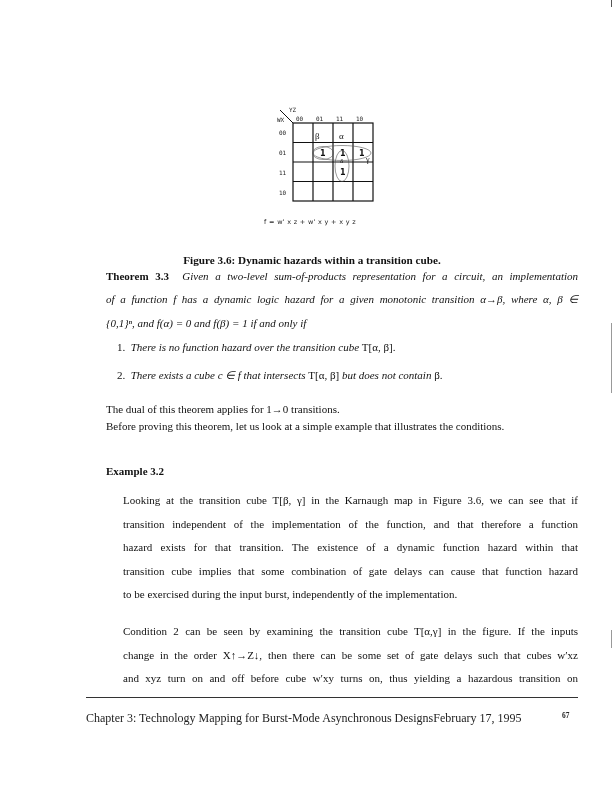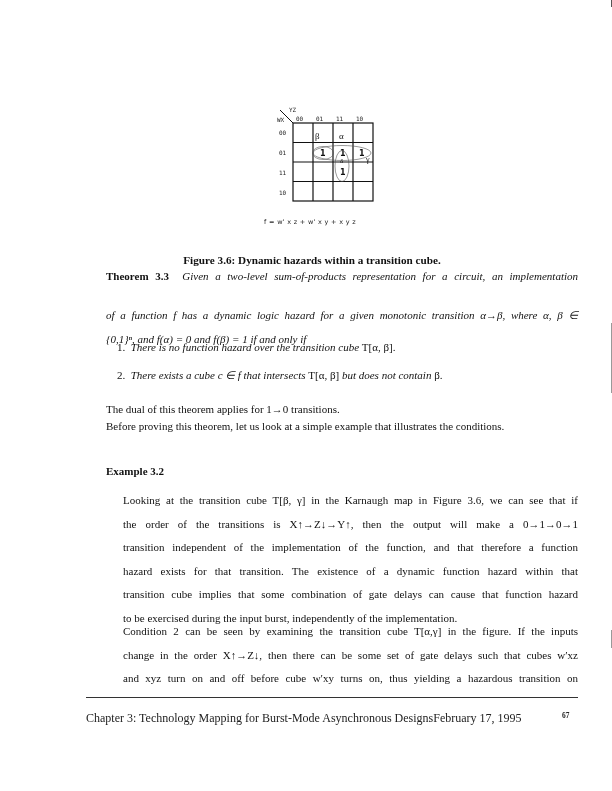--- a/index.html
+++ b/index.html
@@ -75,21 +75,21 @@
 </div>
 
 <div class="abs formula">f = w' x z + w' x y + x y z</div>
 <div class="abs caption">Figure 3.6: Dynamic hazards within a transition cube.</div>
 
 <div class="abs para thm">
   <div style="text-align-last:justify;">
     <b>Theorem 3.3</b>&nbsp;
     <i>Given a two-level sum-of-products representation for a circuit, an implementation</i>
   </div>
-  <div style="text-align-last:justify;margin-top:16px;">
+  <div style="text-align-last:justify;">
     <i>of a function f has a dynamic logic hazard for a given monotonic transition α→β, where α, β ∈</i>
   </div>
   <div>
     <i>{0,1}ⁿ, and f(α) = 0 and f(β) = 1 if and only if</i>
   </div>
 </div>
 
 <div class="abs list" style="top:341px;">
   <span>1.</span>&nbsp;
   <i>There is no function hazard over the transition cube </i><span>T[α, β].</span>
@@ -98,21 +98,20 @@
   <span>2.</span>&nbsp;
   <i>There exists a cube c ∈ f that intersects </i><span>T[α, β]</span><i> but does not contain </i><span>β.</span>
 </div>
 
 <div class="abs plain" style="top:403px;">The dual of this theorem applies for 1→0 transitions.</div>
 <div class="abs plain" style="top:420px;">Before proving this theorem, let us look at a simple example that illustrates the conditions.</div>
 <div class="abs ex-head">Example 3.2</div>
 
 <div class="abs body-para" style="top:489px;">
   <div>Looking at the transition cube T[β, γ] in the Karnaugh map in Figure 3.6, we can see that if</div>
-  <div>the order of the transitions is X↑→Z↓→Y↑, then the output will make a 0→1→0→1</div>
   <div>transition independent of the implementation of the function, and that therefore a function</div>
   <div>hazard exists for that transition. The existence of a dynamic function hazard within that</div>
   <div>transition cube implies that some combination of gate delays can cause that function hazard</div>
   <div class="last">to be exercised during the input burst, independently of the implementation.</div>
 </div>
 
 <div class="abs body-para" style="top:620px;">
   <div>Condition 2 can be seen by examining the transition cube T[α,γ] in the figure. If the inputs</div>
   <div>change in the order X↑→Z↓, then there can be some set of gate delays such that cubes w′xz</div>
   <div>and xyz turn on and off before cube w′xy turns on, thus yielding a hazardous transition on</div>

